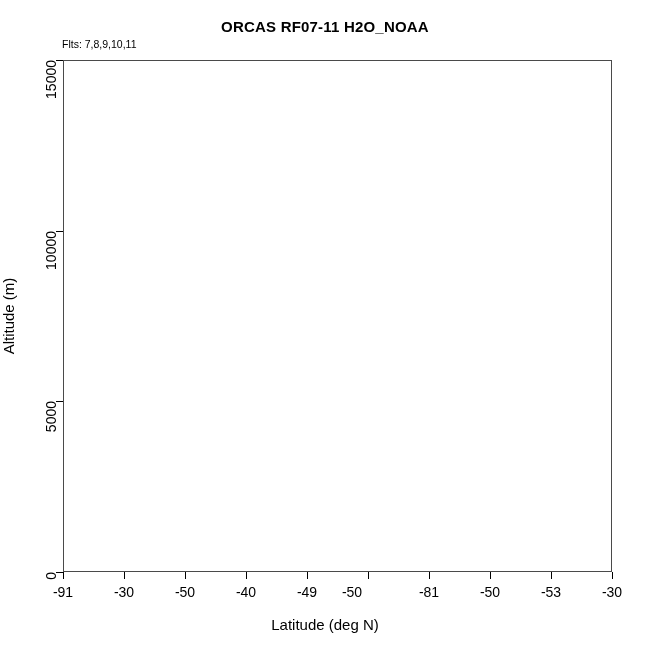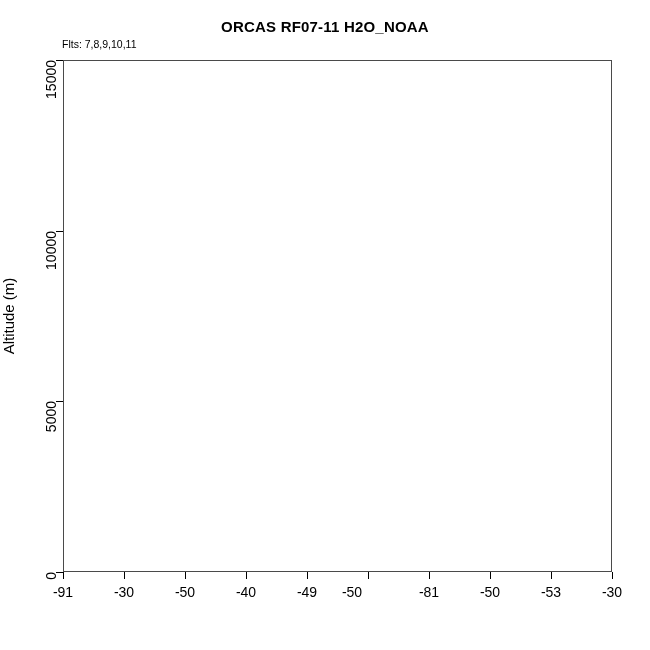--- a/index.html
+++ b/index.html
@@ -388,14 +388,15 @@
       <div class="yt" style="left: 56px; top: 572px;"></div>
       <div class="yl" style="left: 51px; top: 572px;">0</div>
       <div class="yt" style="left: 56px; top: 401.333px;"></div>
       <div class="yl" style="left: 51px; top: 401.333px;">5000</div>
       <div class="yt" style="left: 56px; top: 230.667px;"></div>
       <div class="yl" style="left: 51px; top: 230.667px;">10000</div>
       <div class="yt" style="left: 56px; top: 60px;"></div>
       <div class="yl" style="left: 51px; top: 60px;">15000</div>
     </div>
 
+  <div id="xaxlab">Latitude (deg N)</div>
   <div id="yaxlab">Altitude (m)</div>
 </div>
 
 </body></html>

